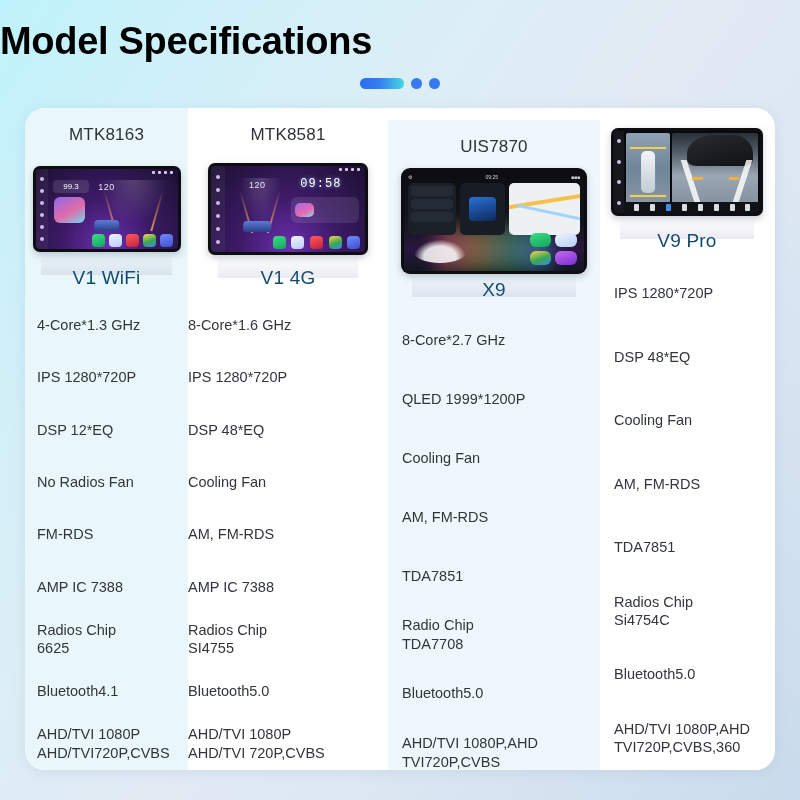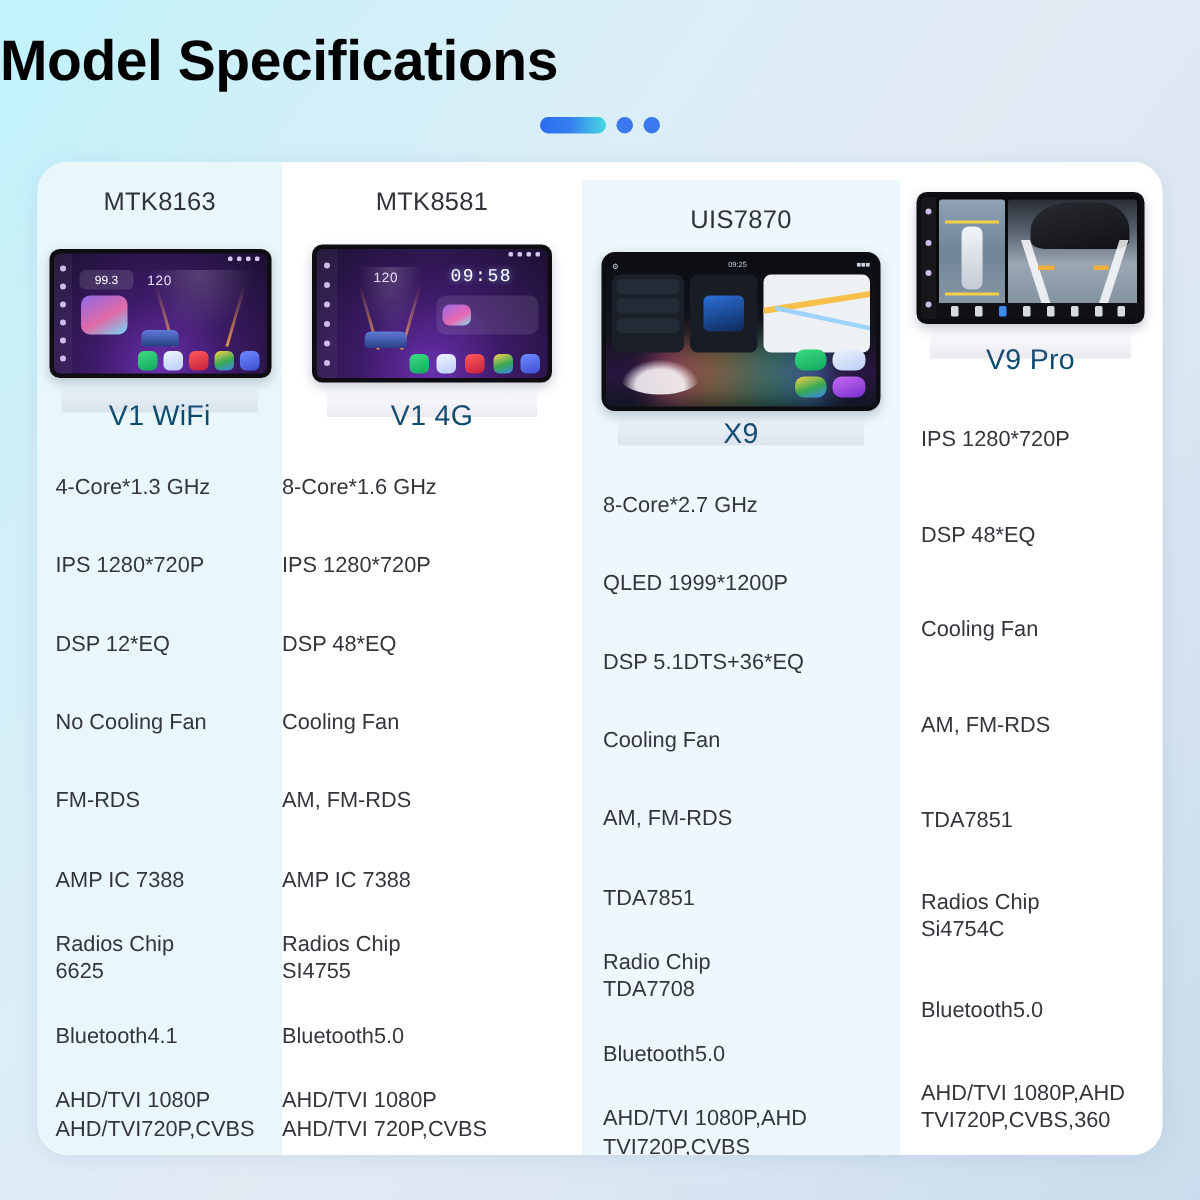--- a/index.html
+++ b/index.html
@@ -360,21 +360,21 @@
             <span class="app-ic ic-blue"></span>
           </div>
         </div>
       </div>
     </div>
     <div class="model-name">V1 WiFi</div>
     <div class="rows">
       <div class="spec-row">4-Core*1.3 GHz</div>
       <div class="spec-row">IPS 1280*720P</div>
       <div class="spec-row">DSP 12*EQ</div>
-      <div class="spec-row">No Cooling Fan</div>
+      <div class="spec-row">No Radios Fan</div>
       <div class="spec-row">FM-RDS</div>
       <div class="spec-row">AMP IC 7388</div>
       <div class="spec-row">Radios Chip
 6625</div>
       <div class="spec-row">Bluetooth4.1</div>
       <div class="spec-row">AHD/TVI 1080P
 AHD/TVI720P,CVBS</div>
     </div>
   </div>
 
@@ -459,21 +459,20 @@
             <span class="app-ic ic-maps"></span>
             <span class="app-ic ic-purple"></span>
           </div>
         </div>
       </div>
     </div>
     <div class="model-name">X9</div>
     <div class="rows">
       <div class="spec-row">8-Core*2.7 GHz</div>
       <div class="spec-row">QLED 1999*1200P</div>
-      <div class="spec-row">DSP 5.1DTS+36*EQ</div>
       <div class="spec-row">Cooling Fan</div>
       <div class="spec-row">AM, FM-RDS</div>
       <div class="spec-row">TDA7851</div>
       <div class="spec-row">Radio Chip
 TDA7708</div>
       <div class="spec-row">Bluetooth5.0</div>
       <div class="spec-row">AHD/TVI 1080P,AHD
 TVI720P,CVBS</div>
     </div>
   </div>

